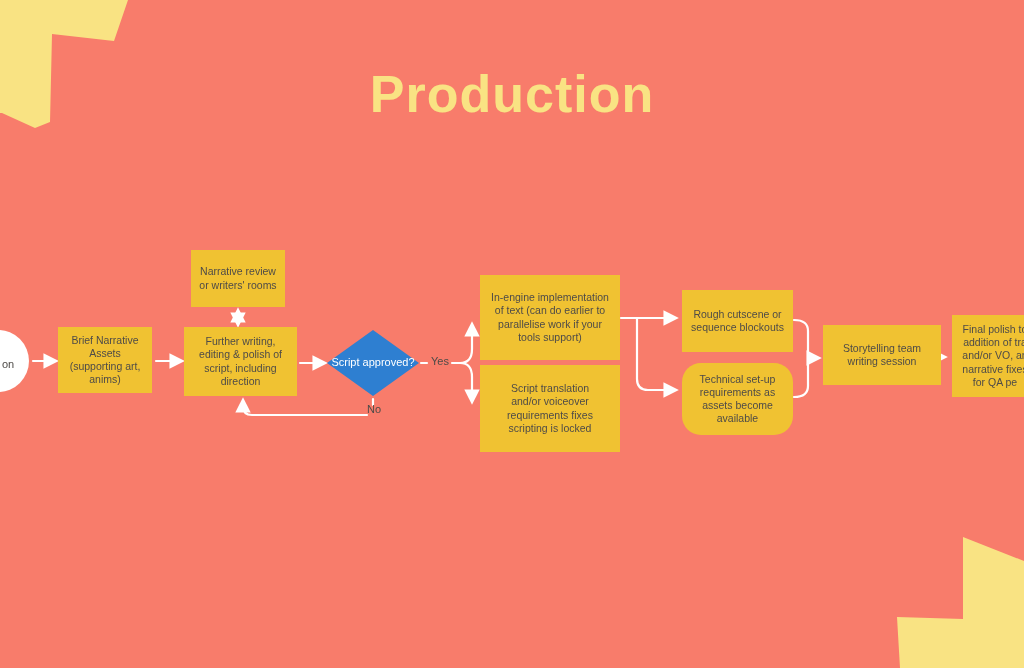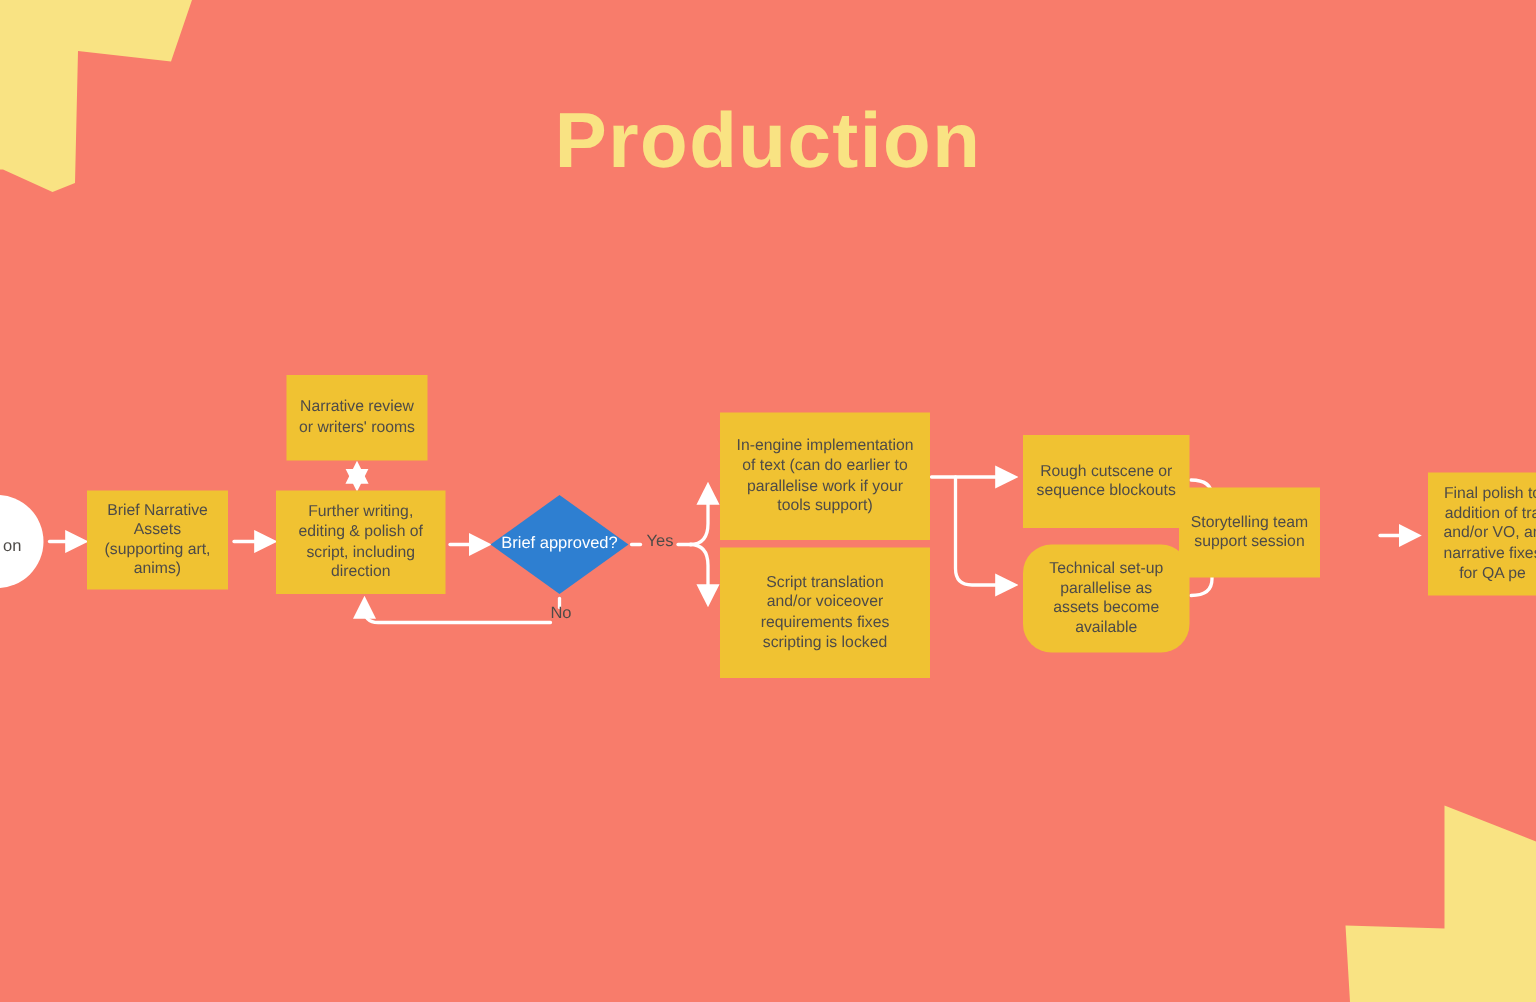--- a/index.html
+++ b/index.html
@@ -80,21 +80,21 @@
     <div class="ln">anims)</div>
   </div>
 
   <div class="node" style="left:184px;top:327px;width:113px;height:69px;">
     <div class="ln">Further writing,</div>
     <div class="ln">editing &amp; polish of</div>
     <div class="ln">script, including</div>
     <div class="ln">direction</div>
   </div>
 
-  <div class="diamond-label" style="left:327px;top:356px;width:92px;">Brief approved?</div>
+  <div class="diamond-label" style="left:327px;top:356px;width:92px;">Script approved?</div>
   <div class="floating-label" style="left:428px;top:355px;width:24px;">Yes</div>
   <div class="floating-label" style="left:362px;top:403px;width:24px;">No</div>
 
   <div class="node" style="left:480px;top:275px;width:140px;height:85px;">
     <div class="ln">In-engine implementation</div>
     <div class="ln">of text (can do earlier to</div>
     <div class="ln">parallelise work if your</div>
     <div class="ln">tools support)</div>
   </div>
 
@@ -105,28 +105,28 @@
     <div class="ln">scripting is locked</div>
   </div>
 
   <div class="node" style="left:682px;top:290px;width:111px;height:62px;">
     <div class="ln">Rough cutscene or</div>
     <div class="ln">sequence blockouts</div>
   </div>
 
   <div class="node" style="left:682px;top:363px;width:111px;height:72px;border-radius:19px;">
     <div class="ln">Technical set-up</div>
-    <div class="ln">parallelise as</div>
+    <div class="ln">requirements as</div>
     <div class="ln">assets become</div>
     <div class="ln">available</div>
   </div>
 
-  <div class="node" style="left:786px;top:325px;width:94px;height:60px;">
+  <div class="node" style="left:823px;top:325px;width:118px;height:60px;">
     <div class="ln">Storytelling team</div>
-    <div class="ln">support session</div>
+    <div class="ln">writing session</div>
   </div>
 
   <div class="node" style="left:952px;top:315px;width:86px;height:82px;">
     <div class="ln">Final polish to</div>
     <div class="ln">addition of tra</div>
     <div class="ln">and/or VO, an</div>
     <div class="ln">narrative fixes</div>
     <div class="ln">for QA pe</div>
   </div>
 

